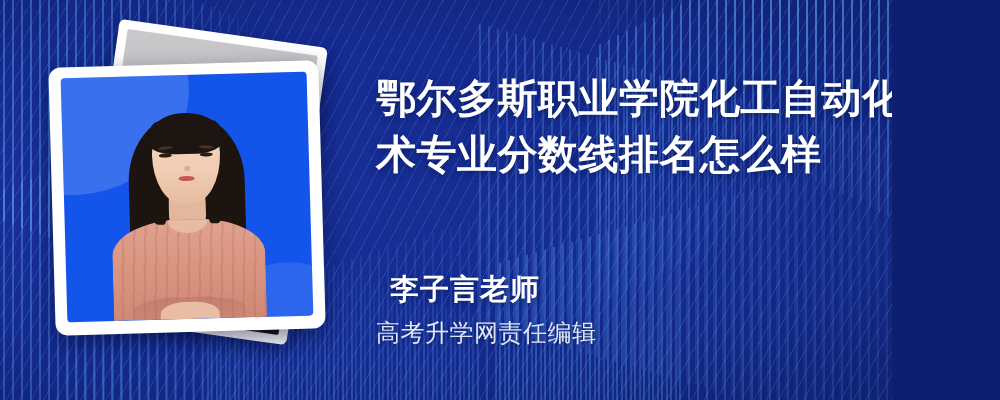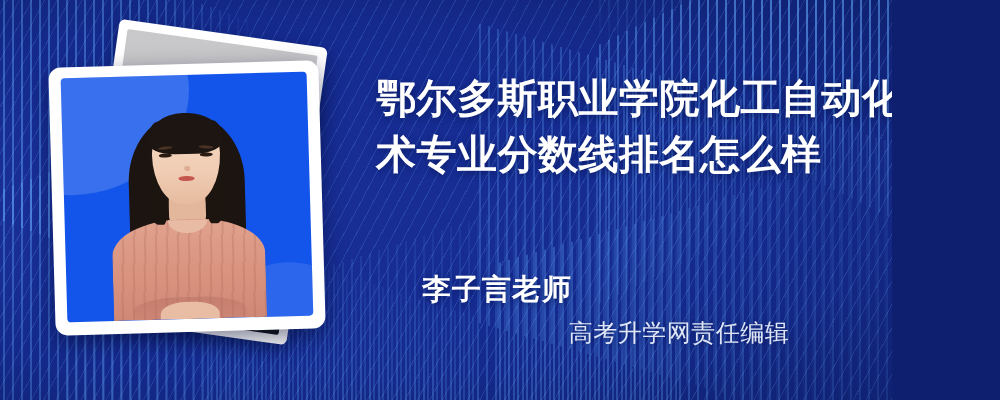--- a/index.html
+++ b/index.html
@@ -277,40 +277,38 @@
     font-size:40px;
     font-weight:bold;
     line-height:56px;
     letter-spacing:.5px;
     text-shadow:0 2px 7px rgba(4,14,64,.55);
   }
   .byline{
     position:absolute;
     left:18px; top:272px;
     width:560px;
-    padding-left:32px;
   }
   .author{
     margin:0;
     color:#ffffff;
     font-size:29px;
     font-weight:bold;
     line-height:34px;
     letter-spacing:1px;
     text-shadow:0 2px 7px rgba(4,14,64,.55);
   }
   .editor{
     margin:12px 0 0 -14px;
     color:#dfe6f6;
     font-size:24px;
     font-weight:normal;
     line-height:30px;
     letter-spacing:.5px;
     text-shadow:0 1px 5px rgba(4,14,64,.5);
-    text-align:center;
   }
 </style>
 </head>
 <body>
 
 <div class="banner">
 
   <div class="bg-base"></div>
   <div class="bg-hatch"></div>
   <div class="chev chev-left"></div>

